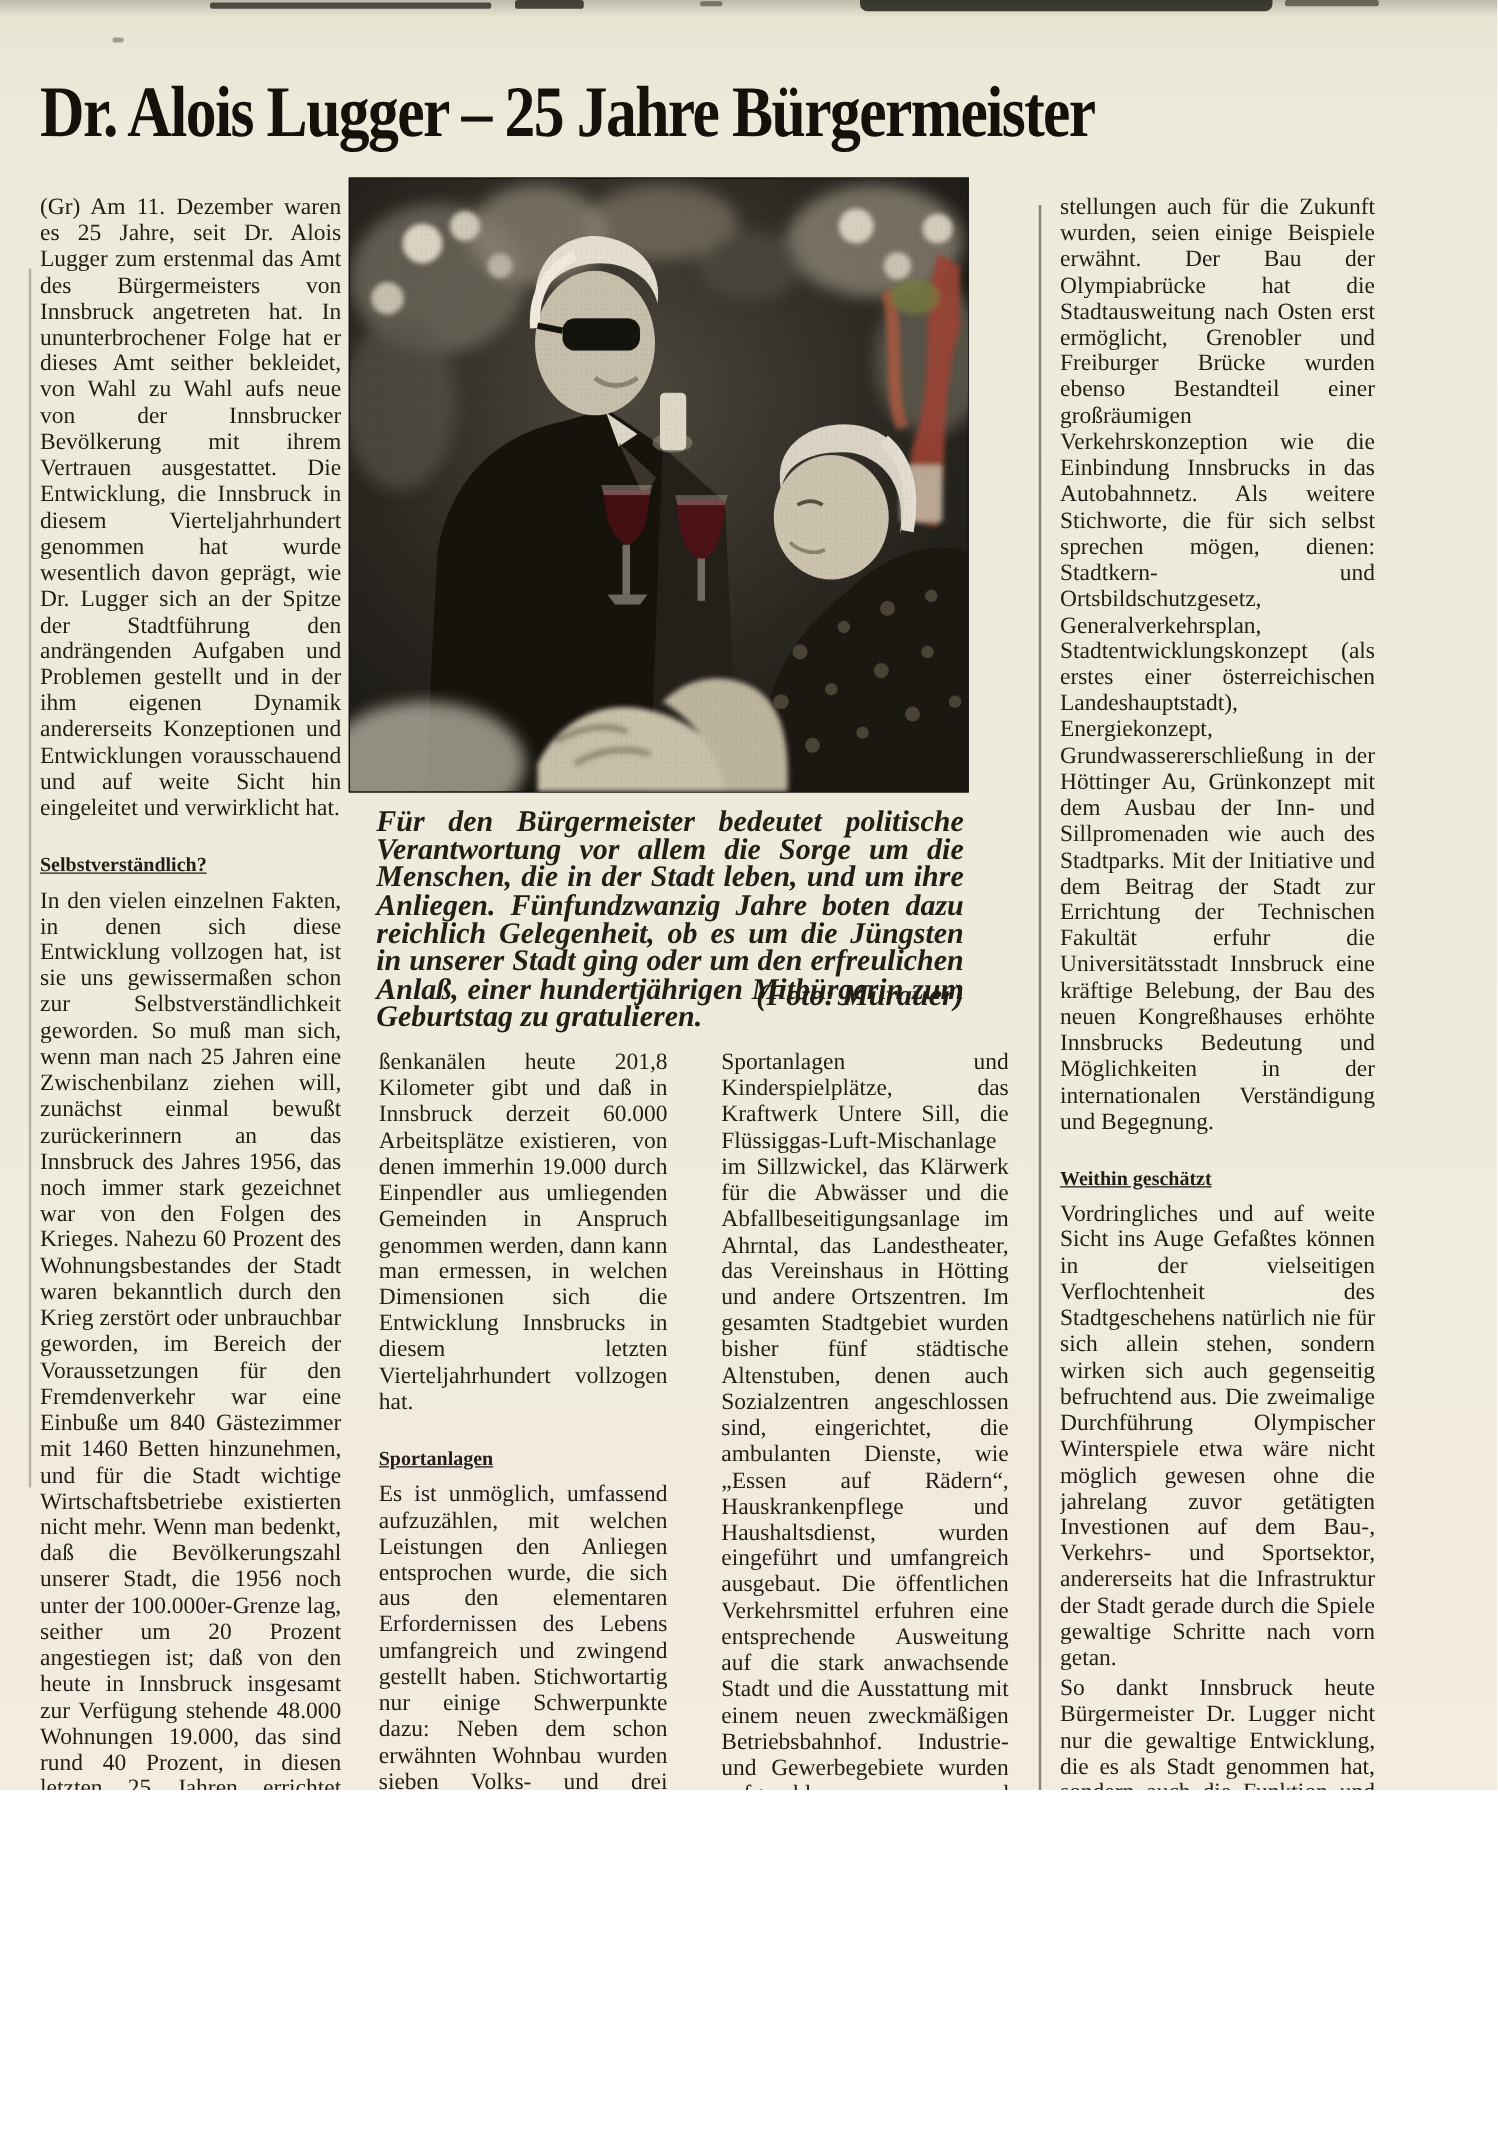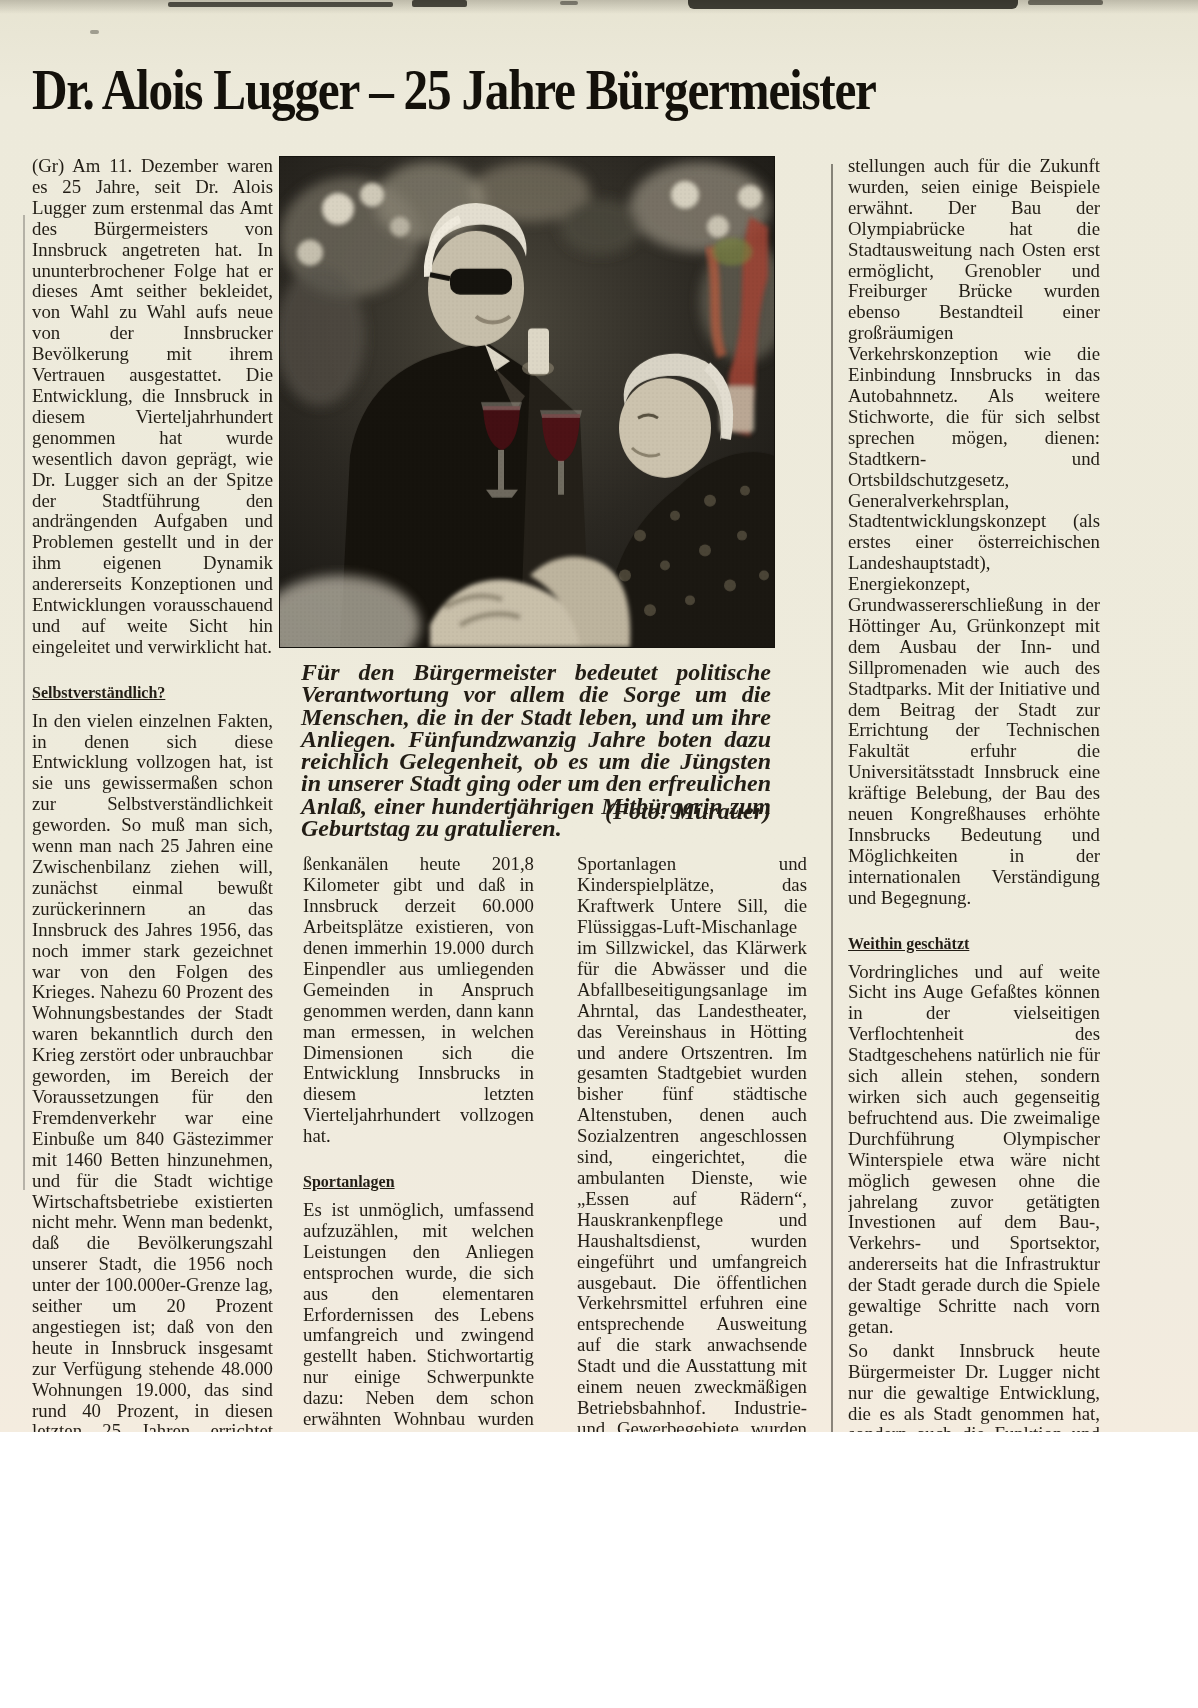--- a/index.html
+++ b/index.html
@@ -20,21 +20,21 @@
   .a4 { left:688px; top:0;   width:330px; height:9px; opacity:.8; border-radius:0 0 6px 6px; }
   .a5 { left:1028px;top:0;   width:75px;  height:5px; opacity:.55; }
   .a6 { left:90px;  top:30px; width:9px;  height:4px; opacity:.35; }
 
   .headline {
     position:absolute; left:32px; top:56px; white-space:nowrap;
     font-size:58px; font-weight:700; letter-spacing:-1.5px; color:#14110b;
     transform:scaleX(.85); transform-origin:left top;
   }
 
-  .body-grid { position:absolute; left:32px; top:156px; width:1068px; height:1452px; display:flex; }
+  .body-grid { position:absolute; left:32px; top:156px; width:1068px; height:1452px; display:flex;align-items:center; }
   .col { text-align:justify; font-size:18.8px; line-height:20.9px; overflow:hidden; hyphens:auto; }
   .col p { margin-bottom:3px; }
   .subhead { font-size:16px; font-weight:700; text-align:left; margin:25px 0 7px;text-decoration:underline; }
   .col1 { width:241px; margin-right:28px; height:1452px; }
   .mid  { width:506px; }
   .col4 { width:252px; margin-left:41px; height:1452px; }
 
   figure.photo { margin-left:-22px; width:496px; }
   .photo-art { display:block; width:496px; height:492px; border:1px solid #15130e; background:#23211b; }
   figcaption { position:relative; margin:13px 0 0 22px; width:470px;

